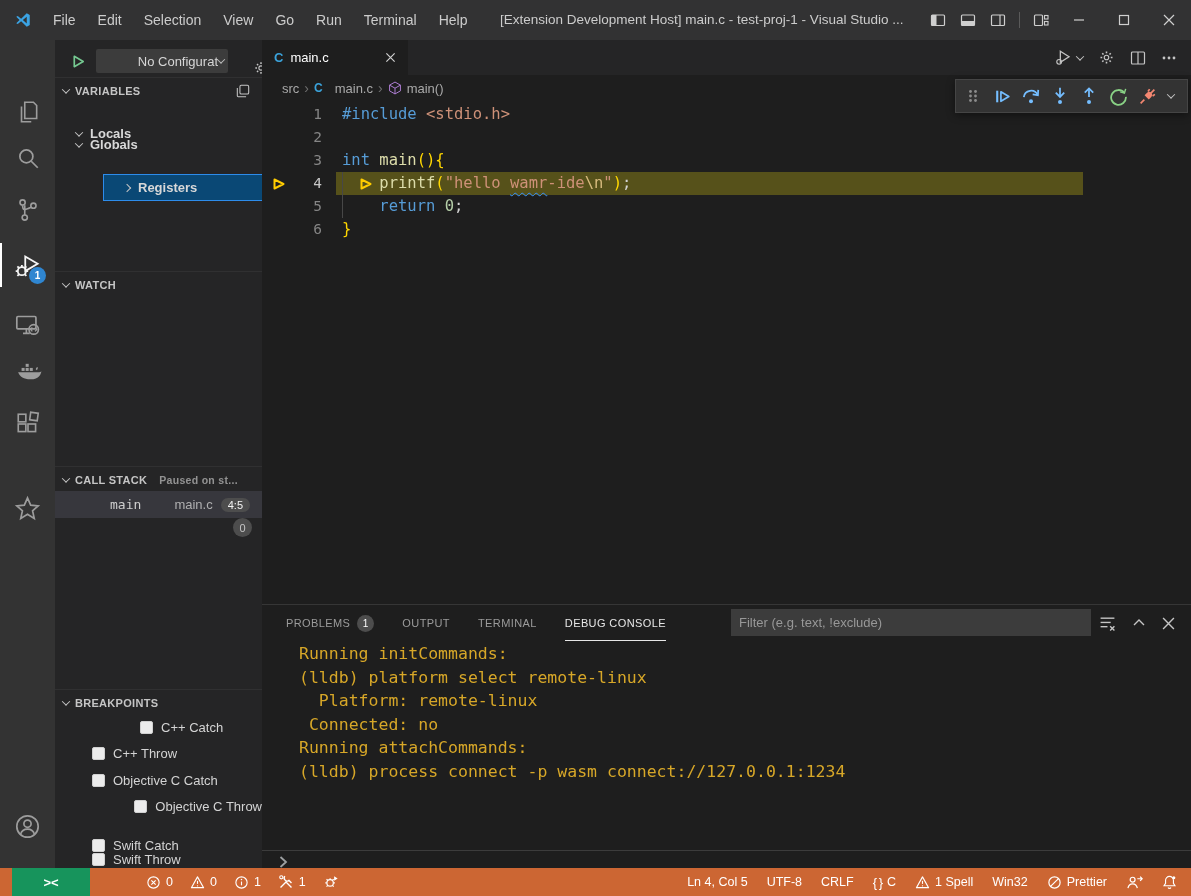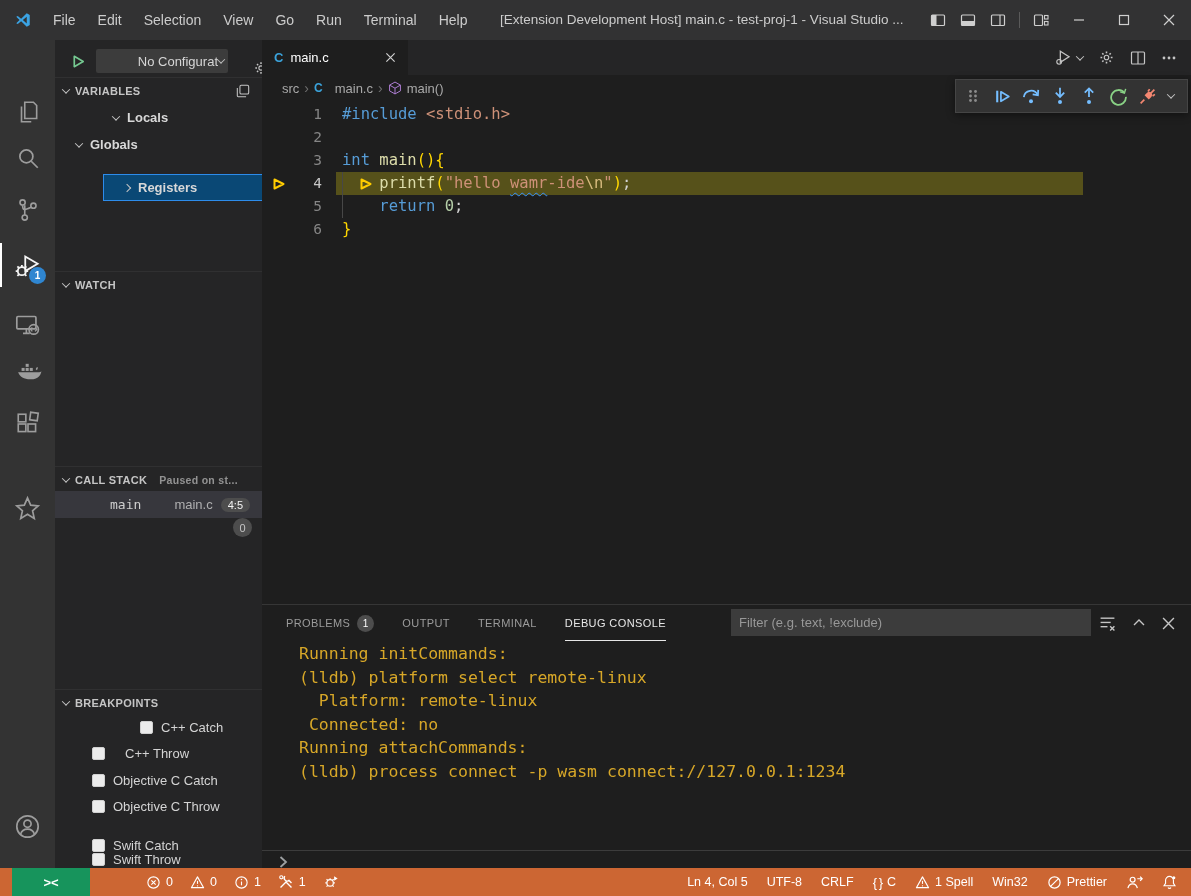--- a/index.html
+++ b/index.html
@@ -302,21 +302,21 @@
       <span class="chev down"></span>
       <span>VARIABLES</span>
       <span class="head-action">
         <svg width="14" height="14" viewBox="0 0 16 16" fill="none" stroke="#c5c5c5" stroke-width="1.2">
             <rect x="4.5" y="1.5" width="10" height="10" rx="1.5"></rect>
             <path d="M11.5 14.5 h-9 a1 1 0 0 1 -1 -1 v-9"></path>
           </svg>
       </span>
     </div>
     <div id="variables-rows">
-        <div class="tree-row" style="top: 64px; margin-left: 37px;">
+        <div class="tree-row" style="top: 80px;">
           <span class="chev down"></span>
           <span>Locals</span>
         </div>
         <div class="tree-row" style="top: 91px;">
           <span class="chev down"></span>
           <span>Globals</span>
         </div>
         <div class="tree-row selected" style="top: 134px; margin-left: 48px;">
           <span class="chev right"></span>
           <span>Registers</span>
@@ -342,29 +342,29 @@
 
     <div class="sect-head" style="top:649px">
       <span class="chev down"></span>
       <span>BREAKPOINTS</span>
     </div>
     <div id="breakpoint-rows">
         <div class="bp-row" style="top: 674px; margin-left: 48px;">
           <span class="bp-check"></span>
           <span>C++ Catch</span>
         </div>
-        <div class="bp-row" style="top: 700.5px; gap: 12px;">
+        <div class="bp-row" style="top: 700.5px;">
           <span class="bp-check"></span>
           <span>C++ Throw</span>
         </div>
         <div class="bp-row" style="top: 727px;">
           <span class="bp-check"></span>
           <span>Objective C Catch</span>
         </div>
-        <div class="bp-row" style="top: 753.5px;">
+        <div class="bp-row" style="top: 753.5px; justify-content: flex-end;">
           <span class="bp-check"></span>
           <span>Objective C Throw</span>
         </div>
         <div class="bp-row" style="top: 780px; margin-top: 12px;">
           <span class="bp-check"></span>
           <span>Swift Catch</span>
         </div>
         <div class="bp-row" style="top: 806.5px;">
           <span class="bp-check"></span>
           <span>Swift Throw</span>

